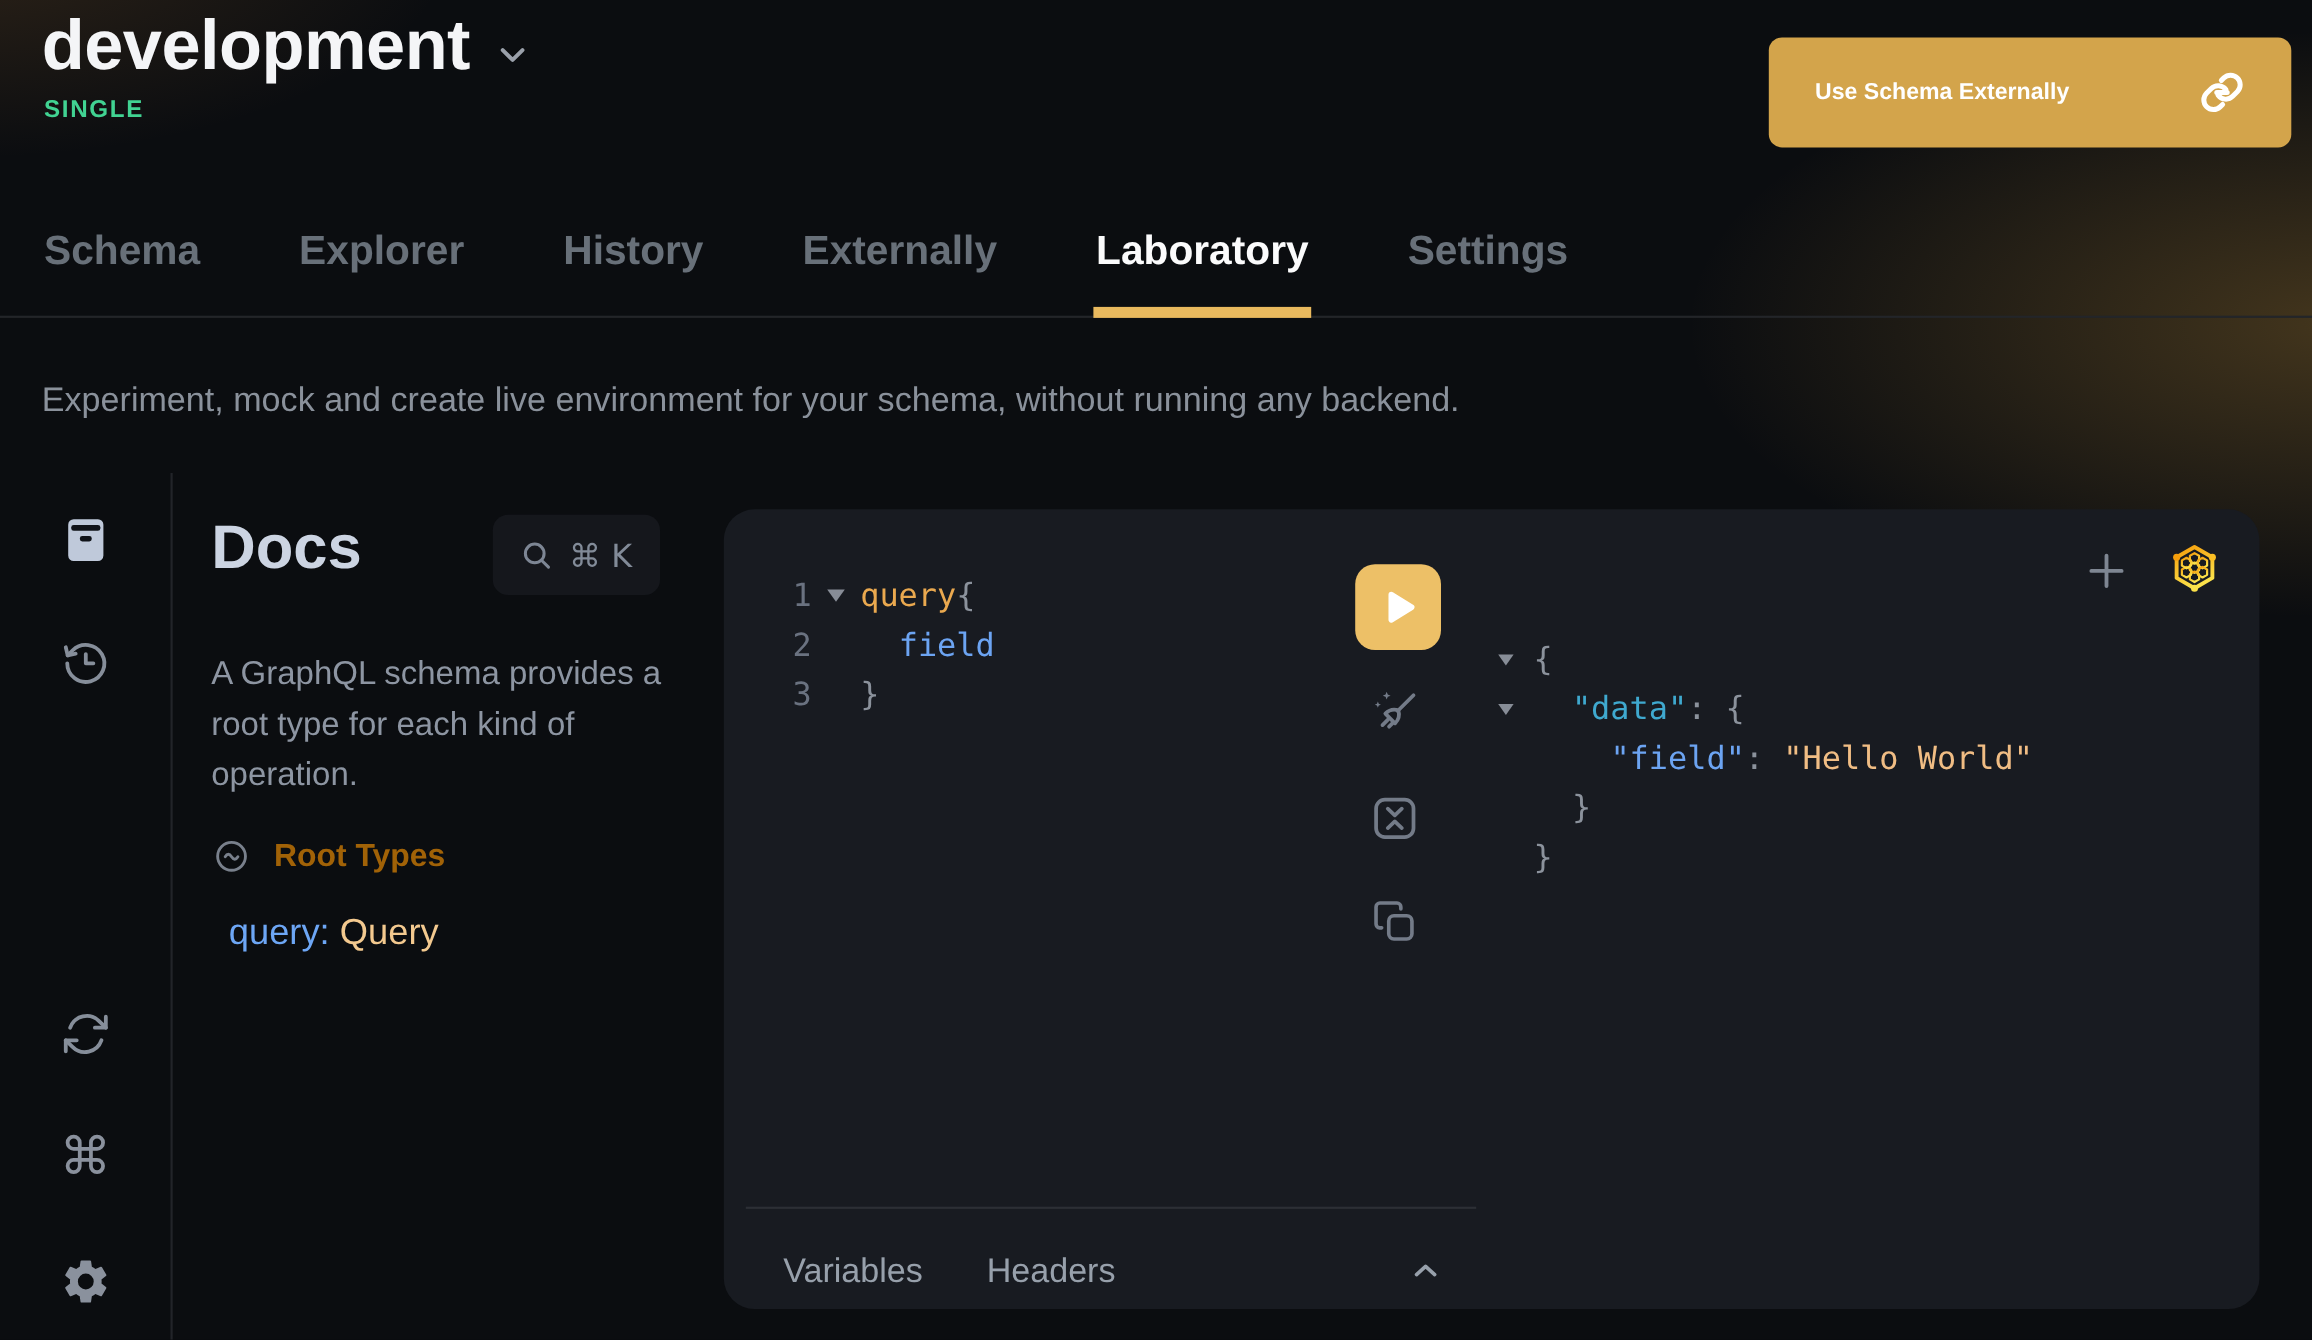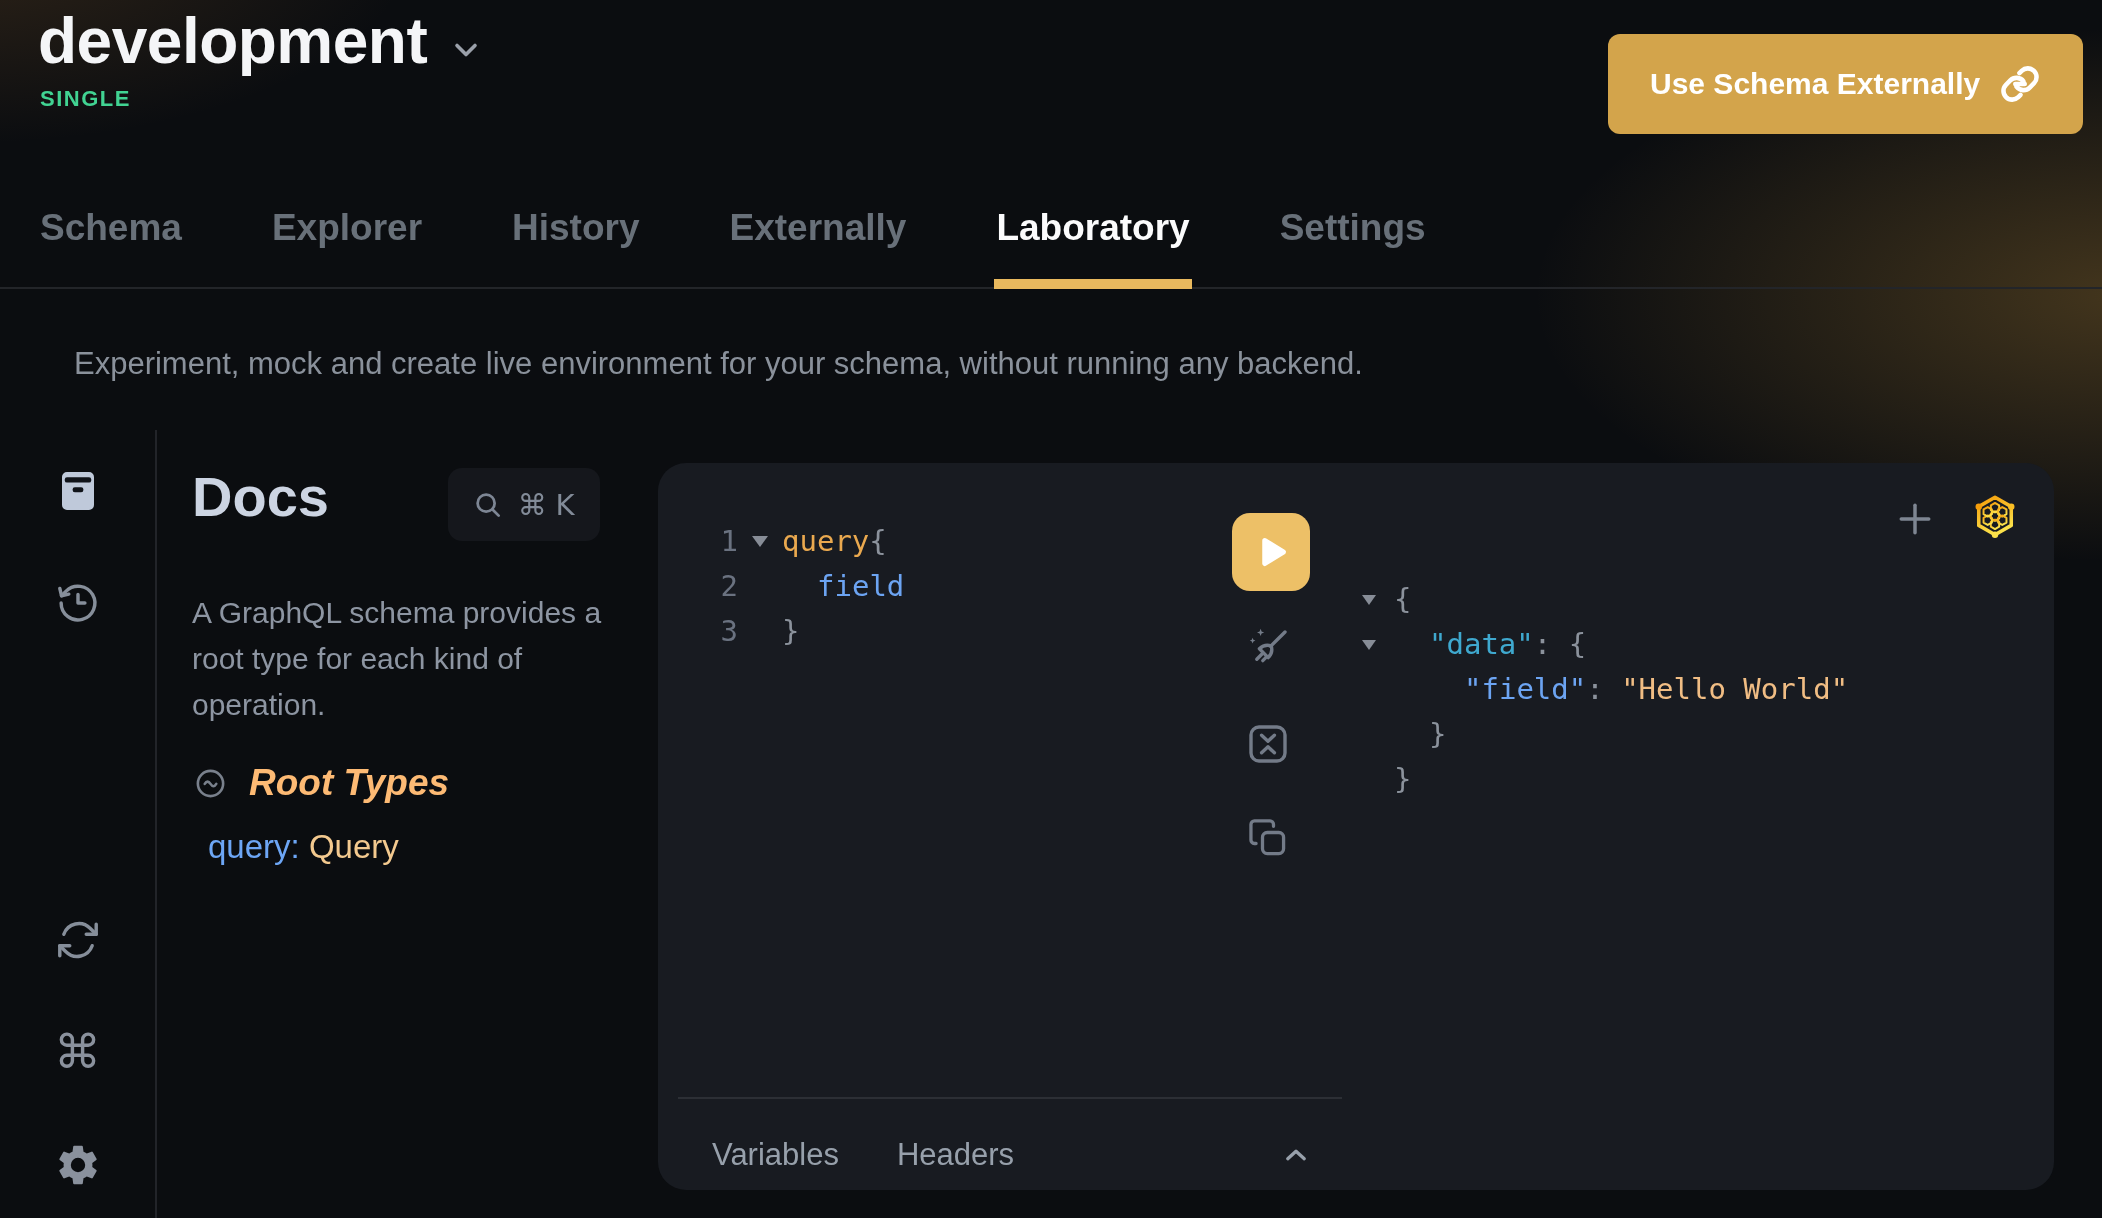--- a/index.html
+++ b/index.html
@@ -19,27 +19,27 @@
   
   .header { position: relative; height: 289px; border-bottom: 2px solid #232529; }
   .title { position: absolute; left: 38px; top: 4px; font-size: 64px; font-weight: 700; letter-spacing: -0.5px; color: #f4f5f7; }
   .title-chevron { position: absolute; left: 448px; top: 32px; color: #9aa0aa; }
   .badge { position: absolute; left: 40px; top: 86px; font-size: 22px; font-weight: 700; letter-spacing: 1.5px; color: #41d392; }
   .action-btn {
     position: absolute; left: 1608px; top: 34px; width: 475px; height: 100px;
     background: #d3a44b; border: none; border-radius: 12px; cursor: pointer;
     display: flex; align-items: center; justify-content: space-between; padding: 0 42px;
   }
-  .action-btn .label { font-size: 30px; font-weight: 700; color: #ffffff; font-family: "Liberation Sans", sans-serif; }
+  .action-btn .label { font-size: 21px; font-weight: 700; color: #ffffff; font-family: "Liberation Sans", sans-serif; }
   .tabs { position: absolute; left: 38px; bottom: -2px; display: flex; gap: 86px; }
   .tab { font-size: 37px; font-weight: 600; color: #687079; padding: 0 2px 40px 2px; cursor: pointer; }
   .tab.active { color: #fbfbfc; padding-bottom: 28px; border-bottom: 10px solid #e9b95e; }
 
   
-  .subtitle { position: absolute; left: 38px; top: 346px; font-size: 31px; color: #8a919b; margin-left: 36px; }
+  .subtitle { position: absolute; left: 38px; top: 346px; font-size: 31px; color: #8a919b; }
 
   
   .content { position: absolute; left: 0; top: 430px; right: 0; bottom: 0; }
 
   .rail { position: absolute; left: 0; top: 0; bottom: 0; width: 157px; border-right: 2px solid #222429; }
   .rail .icon-btn { position: absolute; left: 50%; transform: translateX(-50%); background: none; border: none; cursor: pointer; color: #868e9a; }
   .rail .ib-book    { top: 36px; }
   .rail .ib-history { top: 150px; }
   .rail .ib-refresh { top: 487px; }
   .rail .ib-command { top: 596px; }
@@ -50,21 +50,21 @@
   .docs { position: absolute; left: 192px; top: 0; width: 436px; height: 100%; }
   .docs-title { position: absolute; left: 0; top: 34px; font-size: 56px; font-weight: 700; color: #ccd4e2; }
   .search-btn {
     position: absolute; left: 256px; top: 38px; width: 152px; height: 73px;
     background: #15171c; border: none; border-radius: 14px; cursor: pointer;
     display: flex; align-items: center; justify-content: center; gap: 14px; color: #7d8694;
   }
   .search-btn .kbd { font-family: "DejaVu Sans", sans-serif; font-size: 29px; color: #828b98; }
   .docs-desc { position: absolute; left: 0; top: 160px; width: 424px; font-size: 30px; line-height: 46px; color: #8d95a2; }
   .root-row { position: absolute; left: 2px; top: 332px; display: flex; align-items: center; gap: 22px; color: #79808c; }
-  .root-row .lbl { font-size: 37px; font-weight: 600; color: #fdba74; font-style: italic; }
+  .root-row .lbl { font-size: 29px; font-weight: 600; color: #a16207; }
   .root-query { position: absolute; left: 16px; top: 398px; font-size: 33px; cursor: pointer; }
   .rq-field { color: #6da6f5; }
   .rq-type { color: #f3c98f; }
 
   
   .card { position: absolute; left: 658px; top: 33px; width: 1396px; height: 727px; background: #181b21; border-radius: 28px; }
 
   .qlines { position: absolute; left: 34px; top: 56px; font-family: "DejaVu Sans Mono", monospace; font-size: 29px; line-height: 45px; }
   .qline { display: flex; }
   .lnum { width: 46px; text-align: right; color: #6a7280; }

